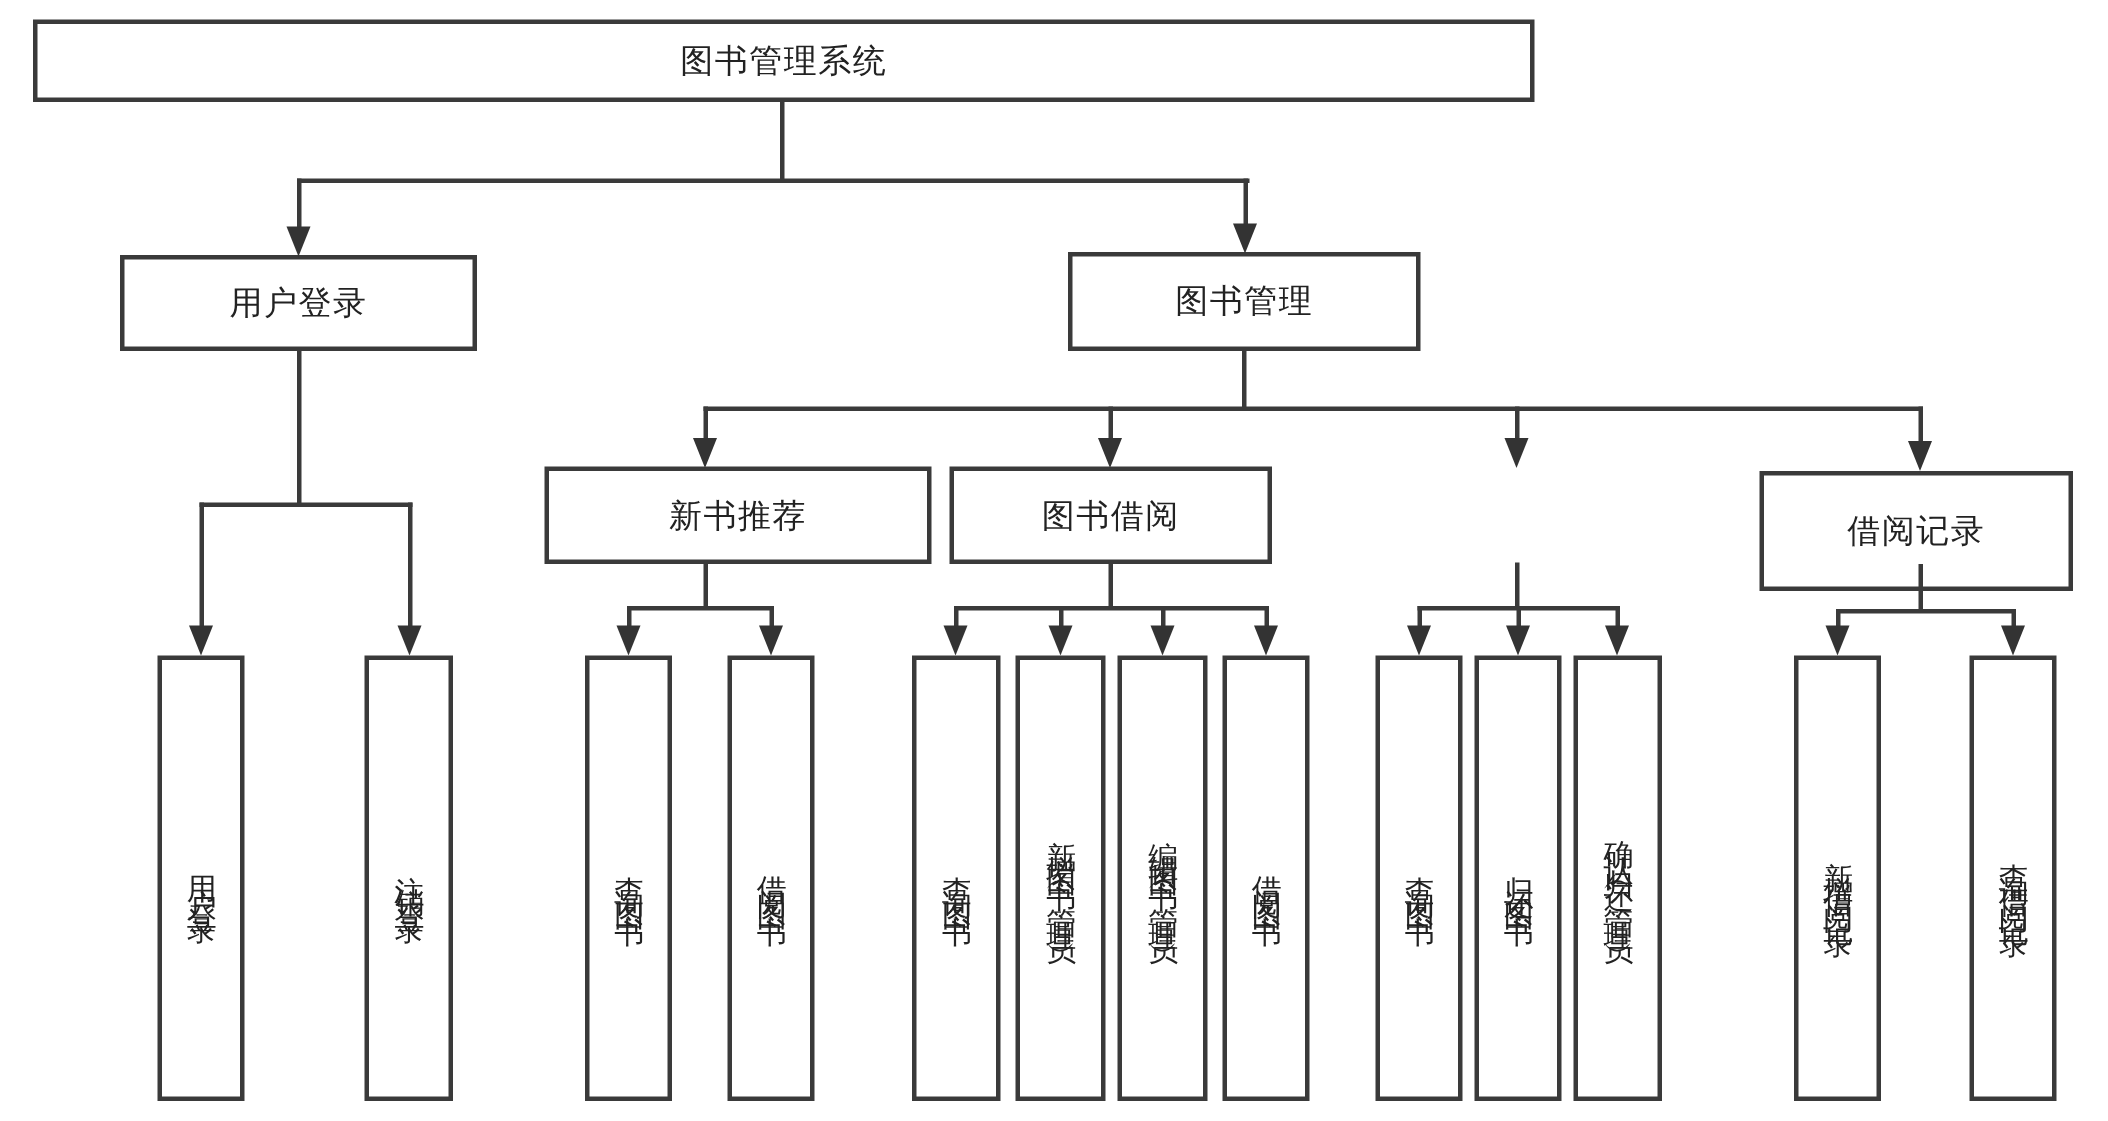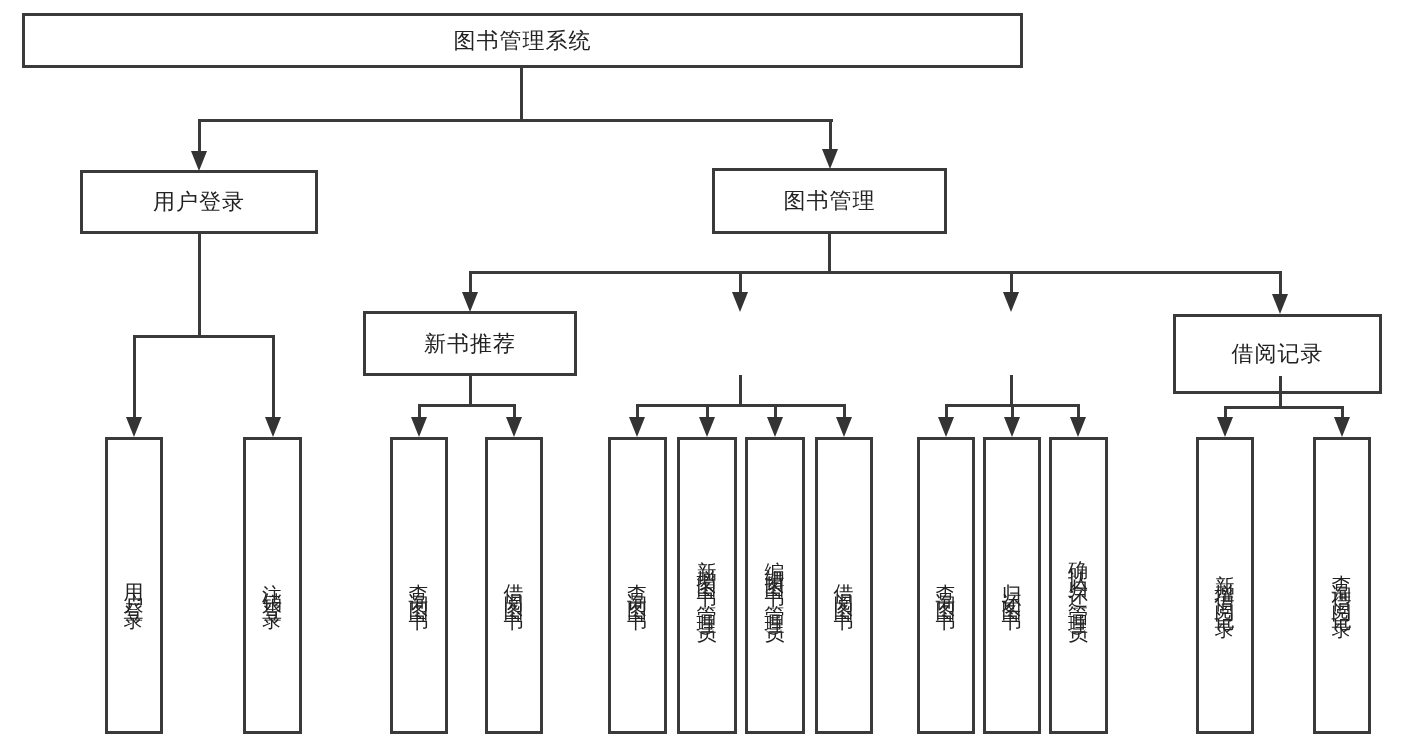--- a/index.html
+++ b/index.html
@@ -44,22 +44,25 @@
     <span>图书管理系统</span>
   </div>
 
   <div class="n" style="left:80px;top:170px;width:238px;height:64px">
     <span>用户登录</span>
   </div>
   <div class="n" style="left:712px;top:168px;width:235px;height:66px">
     <span>图书管理</span>
   </div>
 
-  <div class="n" style="left:363px;top:311px;width:214px;height:65px">
+  <div class="n" style="left:363px;top:311px;width:258px;height:65px">
     <span>新书推荐</span>
+  </div>
+  <div class="n" style="left:633px;top:311px;width:215px;height:65px">
+    <span>图书借阅</span>
   </div>
   <div class="n" style="left:1173px;top:314px;width:209px;height:80px">
     <span>借阅记录</span>
   </div>
 
   <div class="vn" style="left:105px;top:437px;width:58px;height:297px">
     <span>用户登录</span>
   </div>
   <div class="vn" style="left:243px;top:437px;width:59px;height:297px">
     <span>注销登录</span>

